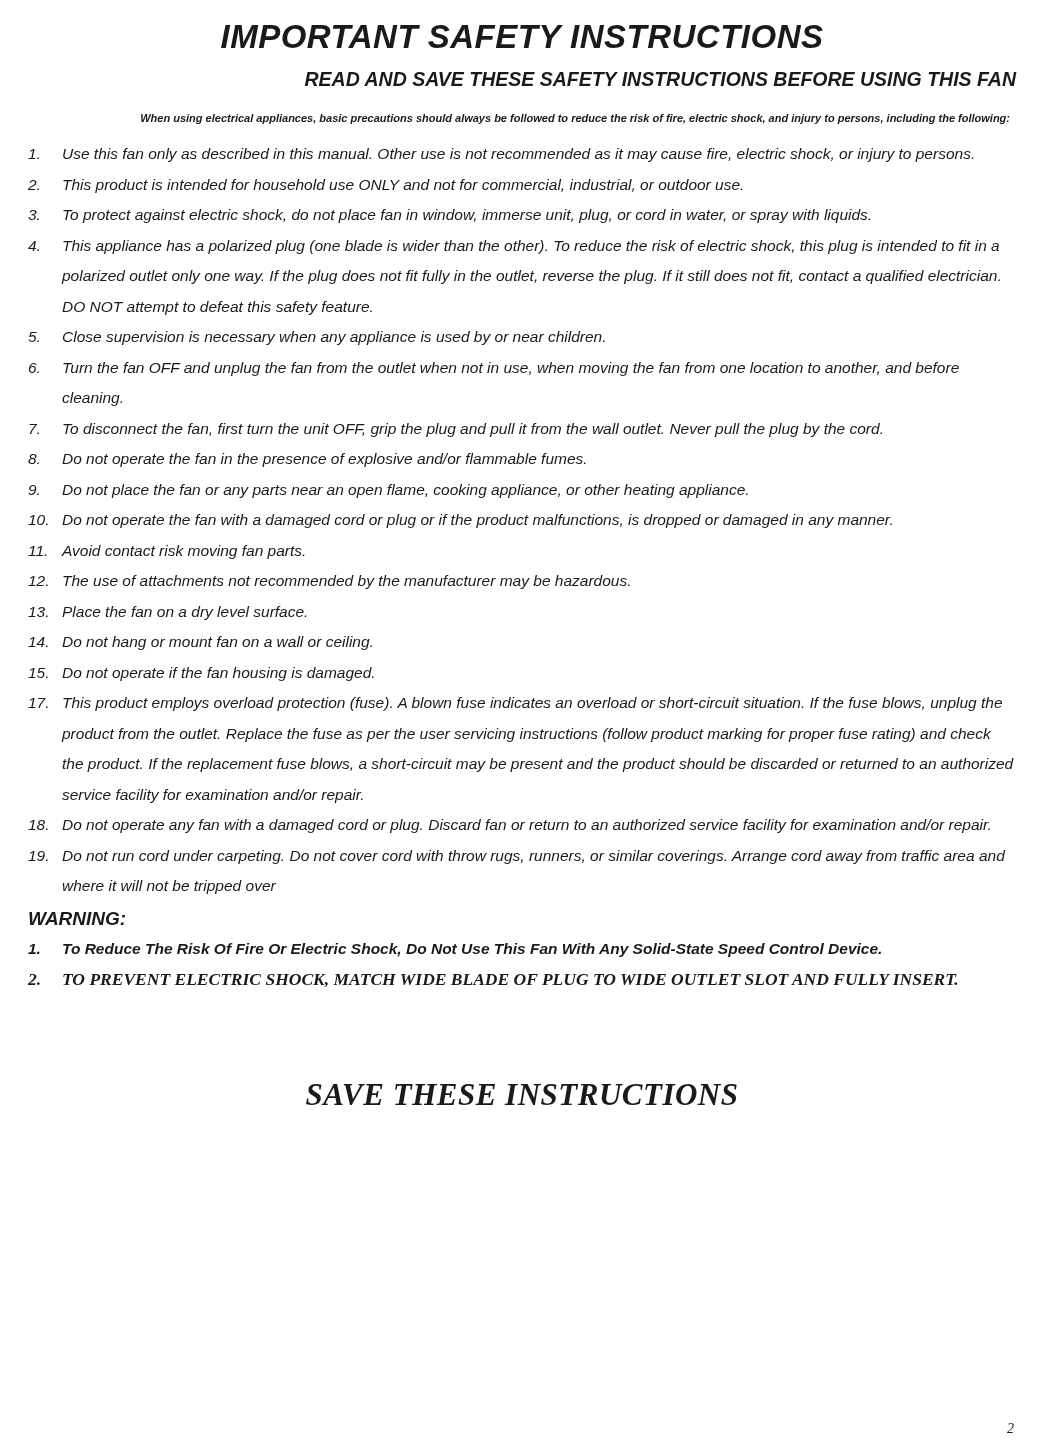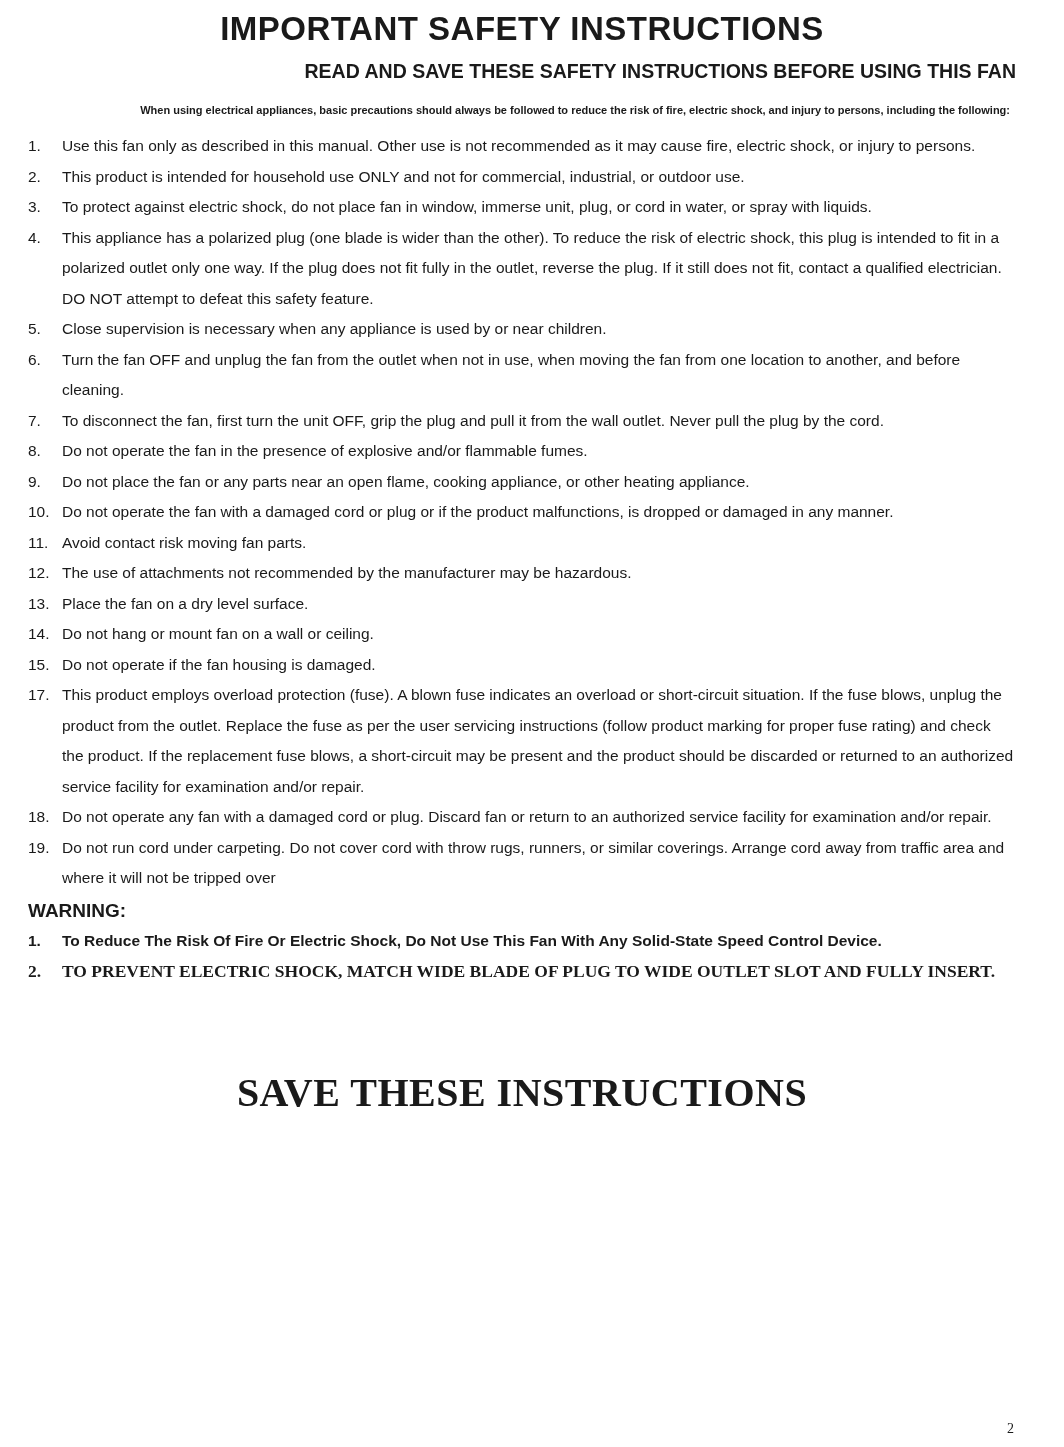--- a/index.html
+++ b/index.html
@@ -8,22 +8,23 @@
     width: 1064px;
     height: 1447px;
     background: #ffffff;
     color: #1a1a1a;
     font-family: "Liberation Sans", sans-serif;
   }
   .page {
     position: relative;
     width: 1064px;
     height: 1447px;
-    padding: 4px 48px 0 28px;
+    padding: 12px 48px 0 28px;
     overflow: hidden;
+    font-style: italic;
   }
   .title {
     text-align: center;
     font-size: 33px;
     font-weight: bold;
     margin: 6px 0 12px 0;
     letter-spacing: 0.5px;
   }
   .subtitle {
     text-align: right;
@@ -69,21 +70,21 @@
   .warning-item:nth-child(2) {
     font-family: "Liberation Serif", serif;
     font-size: 17.5px;
     line-height: 31px;
   }
   .warning-item:nth-child(2) .txt { text-align: justify; }
   .save-line {
     margin-top: 82px;
     text-align: center;
     font-family: "Liberation Serif", serif;
-    font-size: 40px;
+    font-size: 31px;
     font-weight: bold;
     letter-spacing: 0.5px;
   }
   .page-number {
     position: absolute;
     right: 50px;
     bottom: 10px;
     font-family: "Liberation Serif", serif;
     font-size: 14px;
   }

